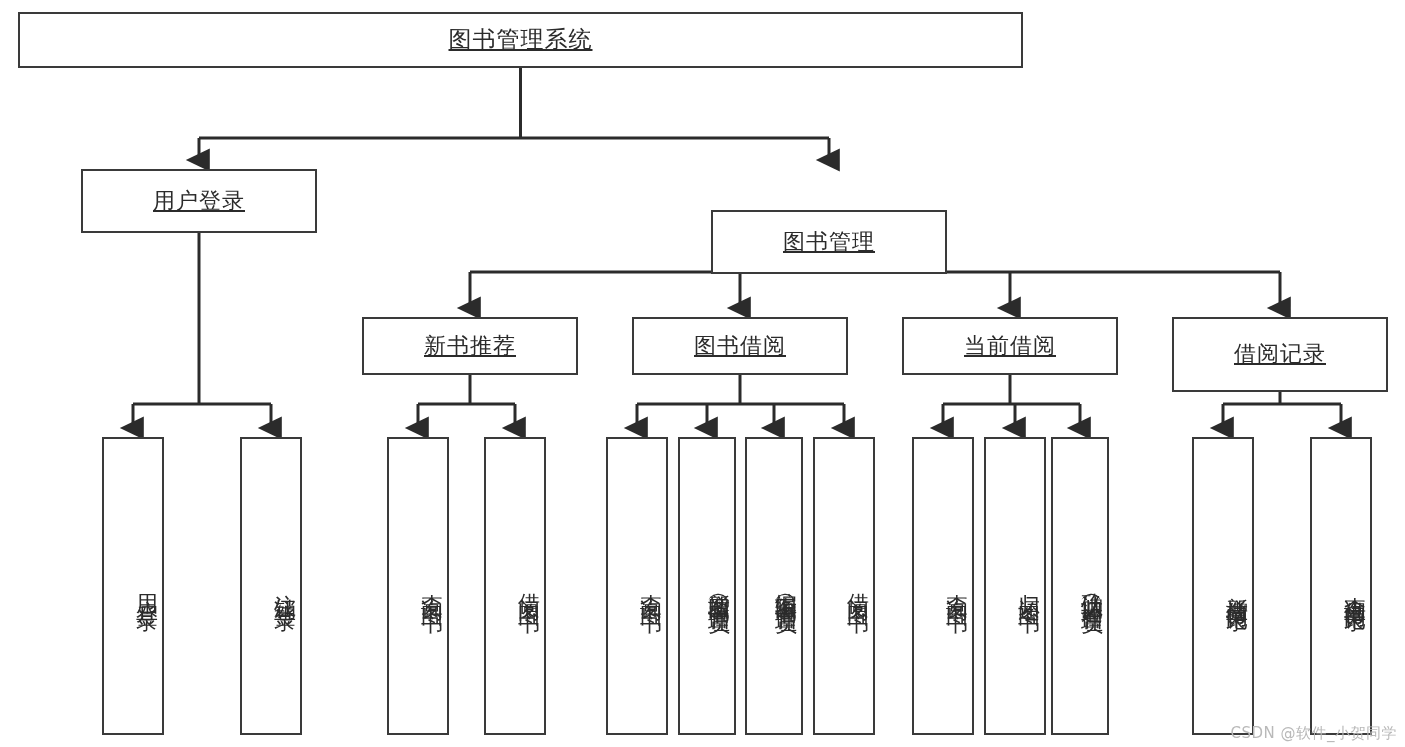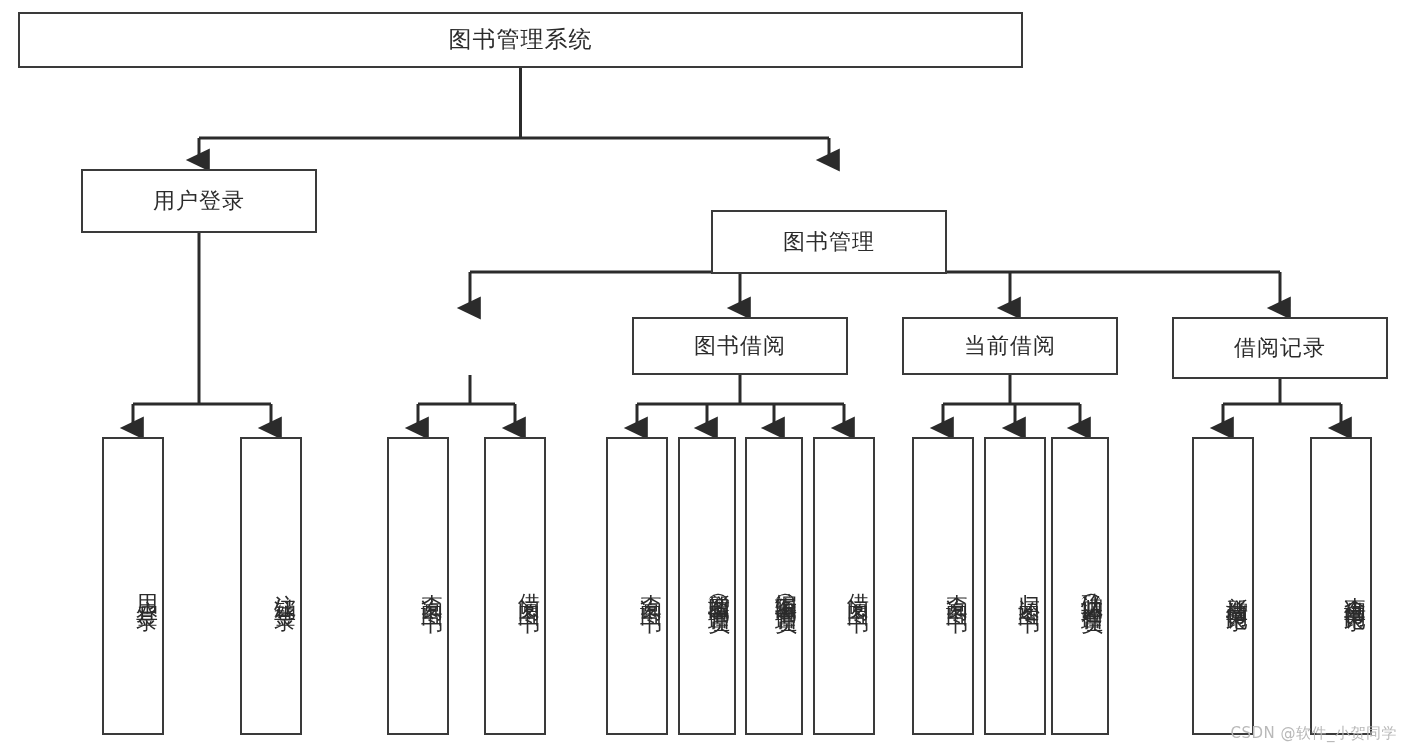--- a/index.html
+++ b/index.html
@@ -34,20 +34,21 @@
     background: #ffffff;
     display: flex;
     align-items: center;
     justify-content: center;
     color: #2b2b2b;
   }
   .node.horizontal {
     font-size: 22px;
     letter-spacing: 1px;
     line-height: 1.1;
+    text-decoration: underline;
   }
   .node.root {
     font-size: 23px;
   }
   .node.vertical {
     writing-mode: vertical-rl;
     text-orientation: upright;
     font-size: 22px;
     letter-spacing: 6px;
     padding-top: 4px;
@@ -131,27 +132,30 @@
     <span class="node-label">图书管理系统</span>
   </div>
 
   <div class="node horizontal" style="left:81px; top:169px; width:236px; height:64px;">
     <span class="node-label">用户登录</span>
   </div>
   <div class="node horizontal" style="left:711px; top:169px; width:236px; height:64px;margin-top:41px;">
     <span class="node-label">图书管理</span>
   </div>
 
+  <div class="node horizontal" style="left:362px; top:317px; width:216px; height:58px;">
+    <span class="node-label">新书推荐</span>
+  </div>
   <div class="node horizontal" style="left:632px; top:317px; width:216px; height:58px;">
     <span class="node-label">图书借阅</span>
   </div>
   <div class="node horizontal" style="left:902px; top:317px; width:216px; height:58px;align-items:center;">
     <span class="node-label">当前借阅</span>
   </div>
-  <div class="node horizontal" style="left:1172px; top:317px; width:216px; height:62px;">
+  <div class="node horizontal" style="left:1172px; top:317px; width:216px; height:75px;">
     <span class="node-label">借阅记录</span>
   </div>
 
   <div class="node vertical" style="left:102px; top:437px; width:62px; height:298px;">
     <span class="node-label">用户登录</span>
   </div>
   <div class="node vertical" style="left:240px; top:437px; width:62px; height:298px;">
     <span class="node-label">注销登录</span>
   </div>
 

